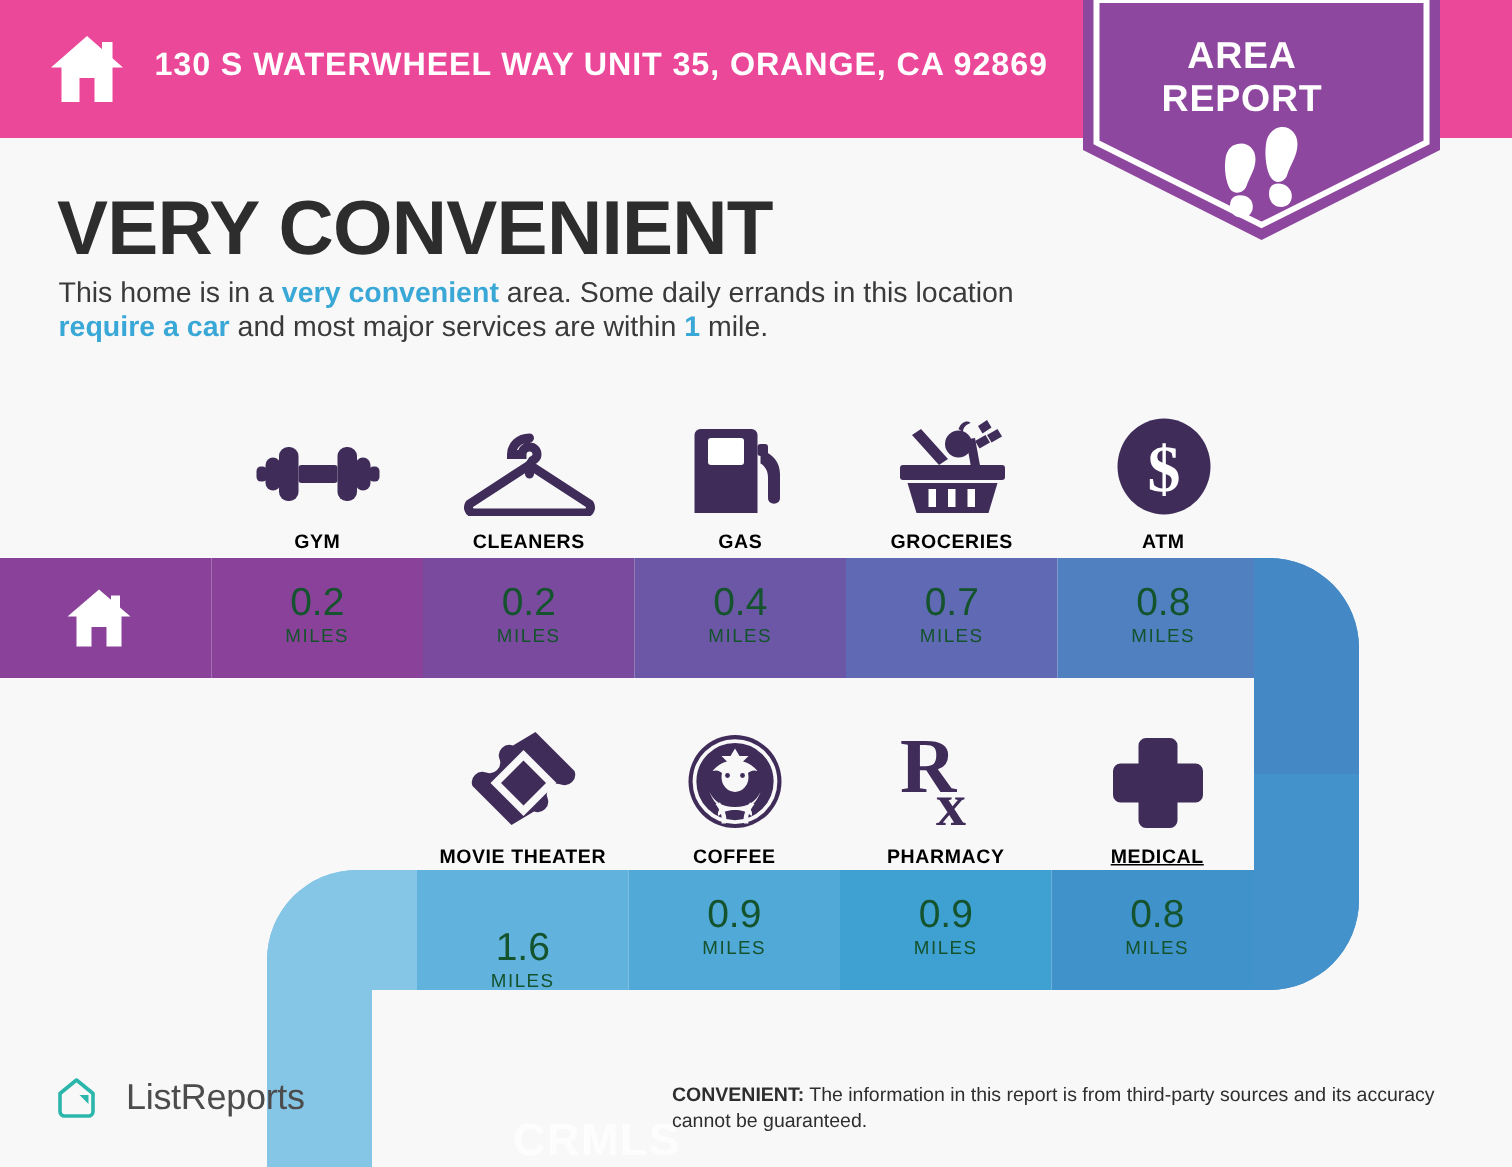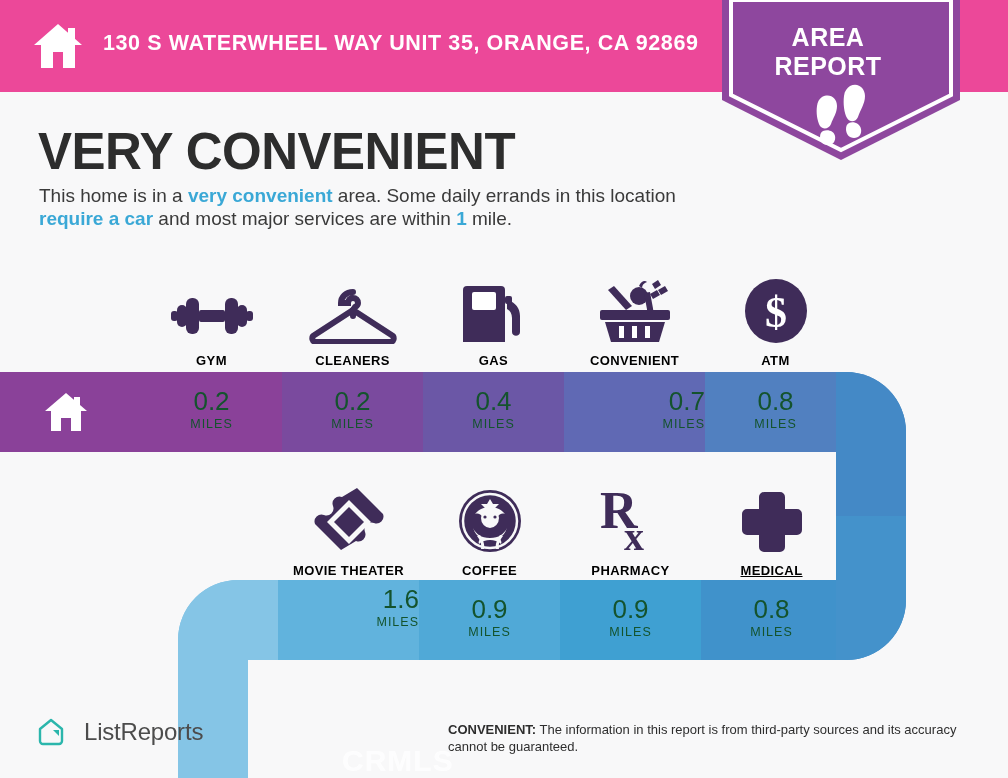--- a/index.html
+++ b/index.html
@@ -279,21 +279,21 @@
             <path d="M60 6 l6 -4 3 5 -6 4 z M66 12 l7 -4 3 5 -7 4 z M58 16 l7 -4 3 5 -7 4 z"></path>
             <path d="M58 14 l4 22 -6 1 -4 -22 z"></path>
             <rect x="8" y="32" width="70" height="10" rx="2"></rect>
             <path d="M13 44 h60 l-6 20 h-48 z"></path>
             <rect x="27" y="48" width="5" height="12" fill="#ffffff"></rect>
             <rect x="40" y="48" width="5" height="12" fill="#ffffff"></rect>
             <rect x="53" y="48" width="5" height="12" fill="#ffffff"></rect>
           </g>
         </svg>
       </div>
-      <div class="icon-label">CONVENIENT</div>
+      <div class="icon-label">GROCERIES</div>
     </div>
 
     <div class="icon-cell" style="left:705px;">
       <div class="icon-glyph">
         <svg width="64" height="66" viewBox="0 0 64 66">
           <ellipse cx="32" cy="33" rx="31" ry="32" fill="#3f2c59"></ellipse>
           <text x="32" y="49" text-anchor="middle" font-family="Liberation Serif, serif" font-size="44" font-weight="bold" fill="#ffffff">$</text>
         </svg>
       </div>
       <div class="icon-label">ATM</div>
@@ -305,21 +305,21 @@
     <div class="seg-unit">MILES</div>
   </div>
   <div class="seg-label" style="left:282px; top:386px;">
     <div class="seg-value">0.2</div>
     <div class="seg-unit">MILES</div>
   </div>
   <div class="seg-label" style="left:423px; top:386px;">
     <div class="seg-value">0.4</div>
     <div class="seg-unit">MILES</div>
   </div>
-  <div class="seg-label" style="left:564px; top:386px;text-align:right;">
+  <div class="seg-label" style="left:564px; top:386px;">
     <div class="seg-value">0.7</div>
     <div class="seg-unit">MILES</div>
   </div>
   <div class="seg-label" style="left:705px; top:386px;">
     <div class="seg-value">0.8</div>
     <div class="seg-unit">MILES</div>
   </div>
 
   <div class="icon-row" style="top:482px;">
 
@@ -372,21 +372,21 @@
         <svg width="64" height="64" viewBox="0 0 64 64">
           <path d="M24 2 h16 a5 5 0 0 1 5 5 v12 h12 a5 5 0 0 1 5 5 v16 a5 5 0 0 1 -5 5 h-12 v12
                    a5 5 0 0 1 -5 5 h-16 a5 5 0 0 1 -5 -5 v-12 h-12 a5 5 0 0 1 -5 -5 v-16
                    a5 5 0 0 1 5 -5 h12 v-12 a5 5 0 0 1 5 -5 z" fill="#3f2c59"></path>
         </svg>
       </div>
       <div class="icon-label">MEDICAL</div>
     </div>
   </div>
 
-  <div class="seg-label" style="left:278px; top:584px;text-align:right;">
+  <div class="seg-label" style="left:278px; top:616px;">
     <div class="seg-value">1.6</div>
     <div class="seg-unit">MILES</div>
   </div>
   <div class="seg-label" style="left:419px; top:594px;">
     <div class="seg-value">0.9</div>
     <div class="seg-unit">MILES</div>
   </div>
   <div class="seg-label" style="left:560px; top:594px;">
     <div class="seg-value">0.9</div>
     <div class="seg-unit">MILES</div>

